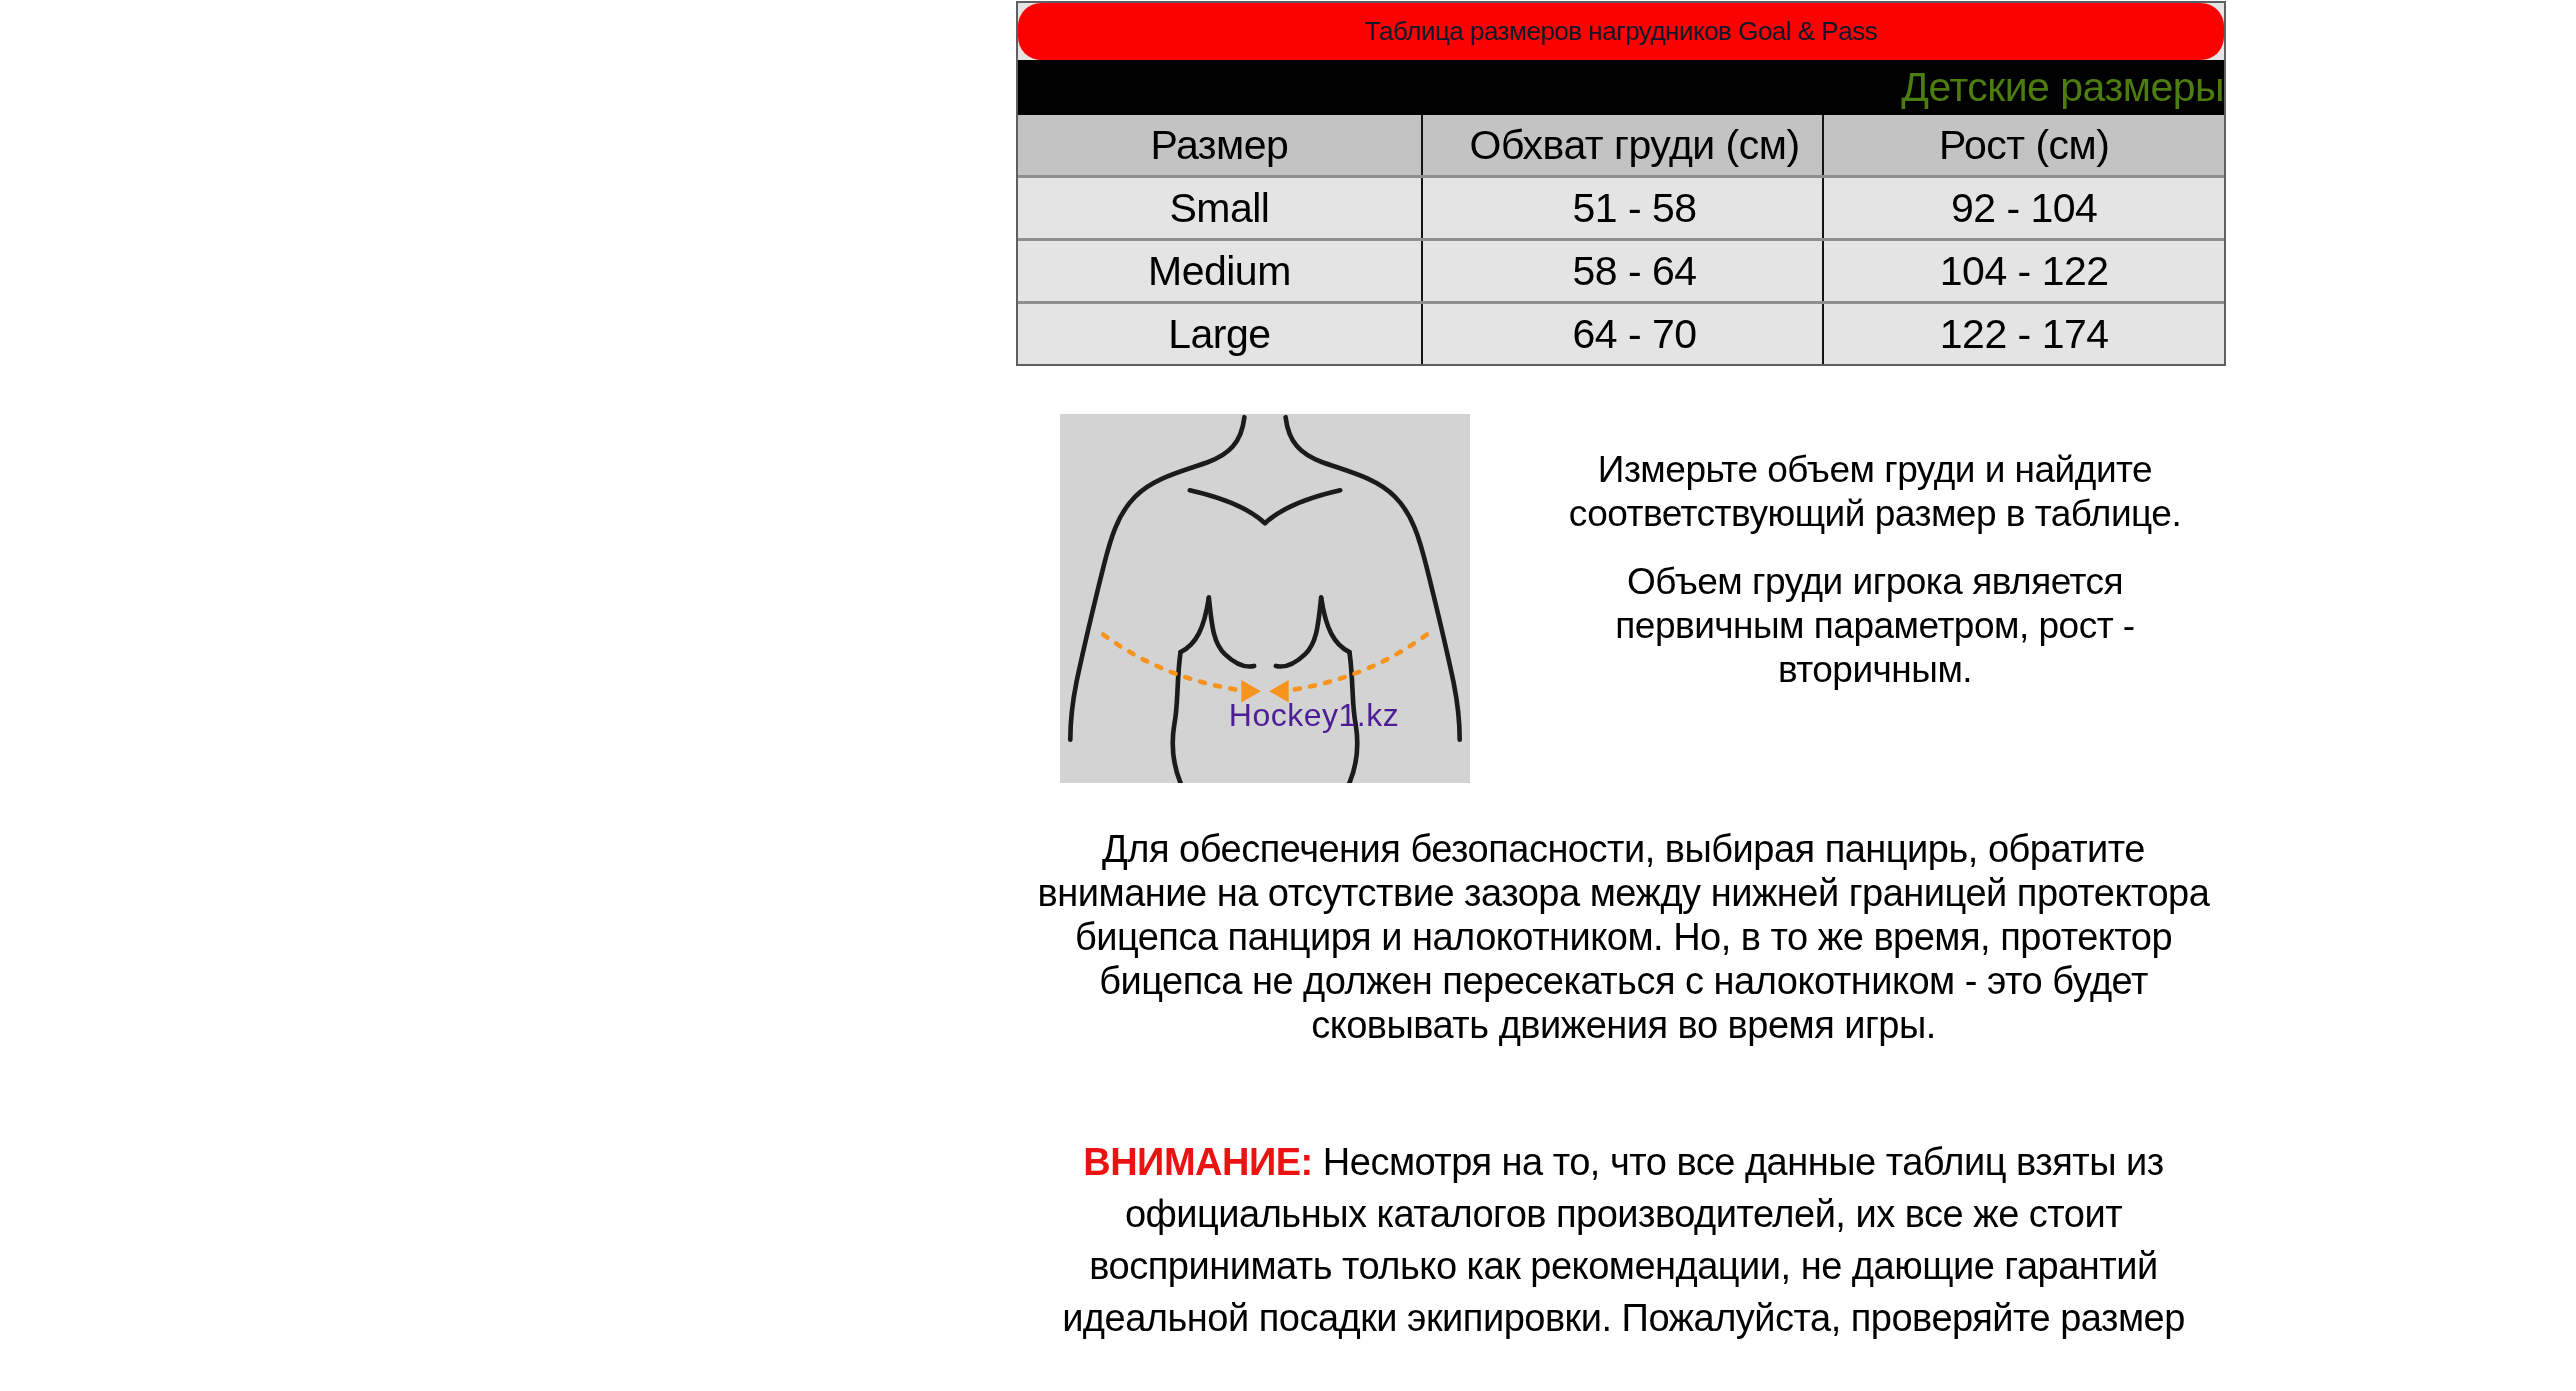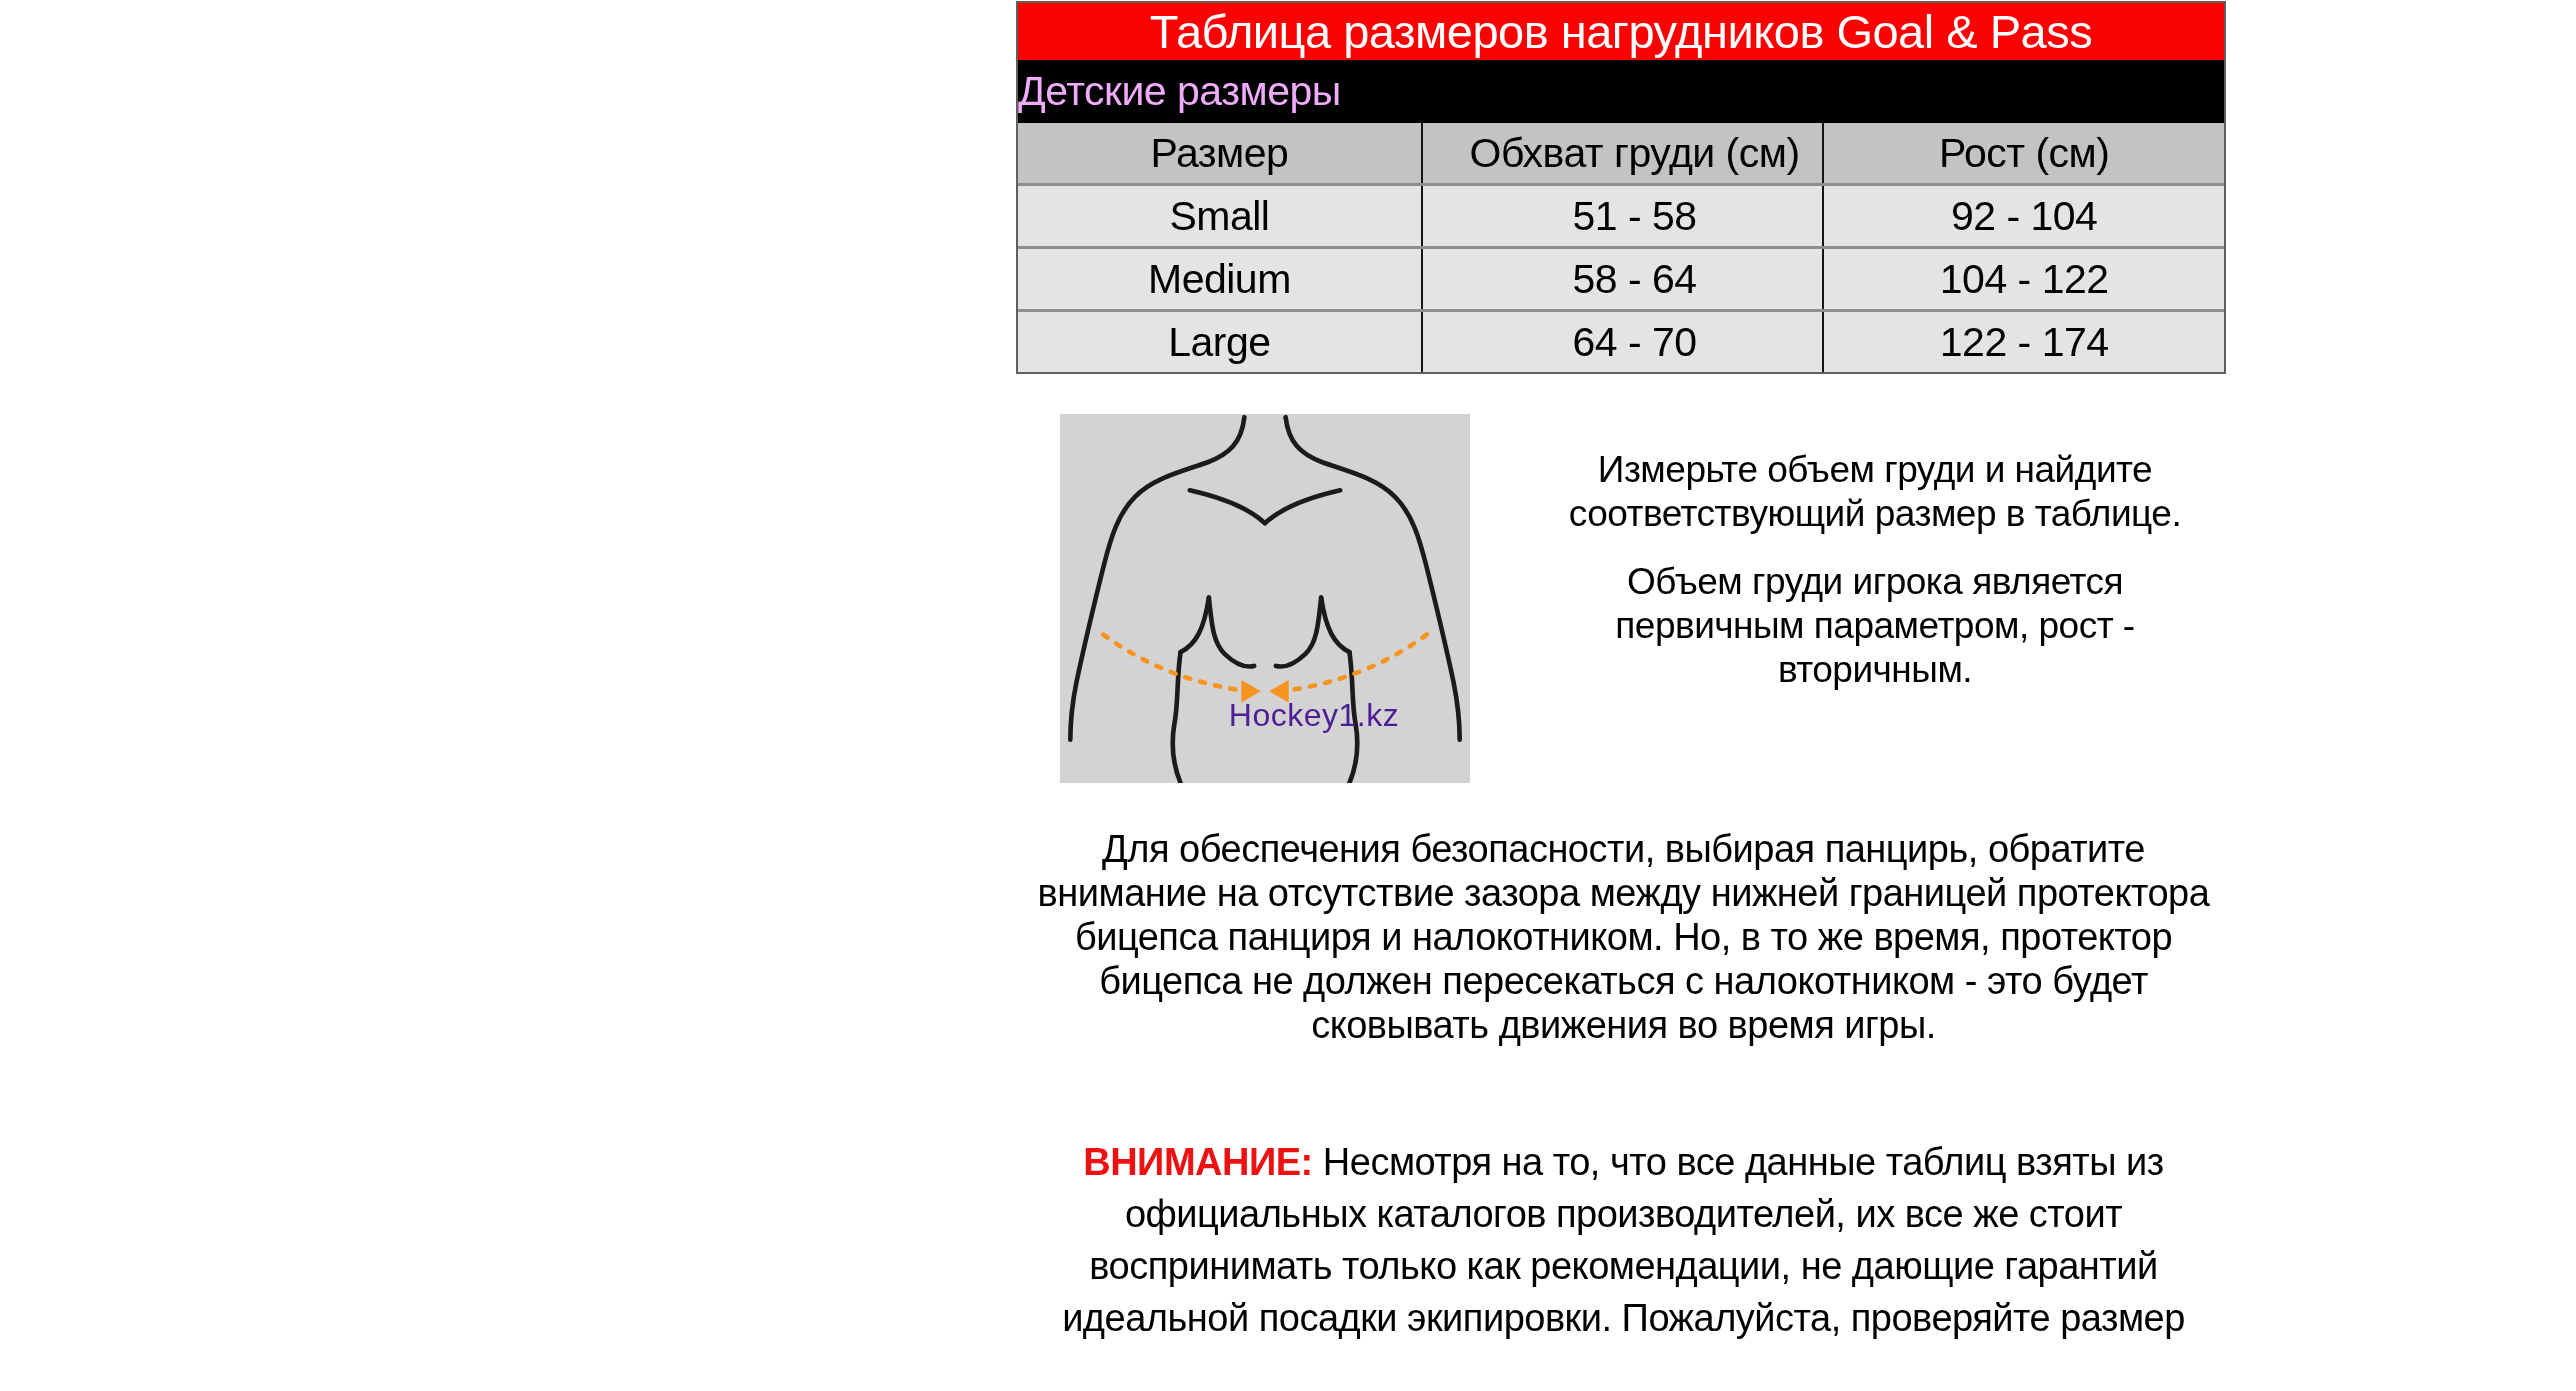--- a/index.html
+++ b/index.html
@@ -3,23 +3,23 @@
 <meta charset="utf-8">
 <style>
   html,body{margin:0;padding:0;background:#ffffff;}
   .canvas{position:relative;width:3246px;height:1391px;background:#ffffff;overflow:hidden;
           font-family:"Liberation Sans", sans-serif;color:#000;}
 
   
   .size-table{position:absolute;left:1016px;top:1px;width:1210px;
               border:2.6px solid #5f5f5f;box-sizing:border-box;background:#e4e4e4;}
   .title-bar{height:57px;background:#fa0202;display:flex;align-items:center;justify-content:center;
-             font-size:47px;letter-spacing:-0.5px;color:#ffffff;}
-  .subtitle-bar{height:63px;background:#000000;display:flex;align-items:center;justify-content:flex-start;
-                font-size:41px;letter-spacing:-0.5px;color:#f0abfc;}
+             font-size:26px;letter-spacing:-0.5px;color:#0f172a;border-radius:23px;}
+  .subtitle-bar{height:55px;background:#000000;display:flex;align-items:center;justify-content:flex-end;
+                font-size:41px;letter-spacing:-0.5px;color:#4d7c0f;}
   .trow{display:flex;height:60px;font-size:41px;letter-spacing:-0.5px;}
   .trow.header{background:#c3c3c3;}
   .trow.body{background:#e4e4e4;border-top:3.6px solid #8f8f8f;}
   .cell{display:flex;align-items:center;justify-content:center;box-sizing:border-box;}
   .c1{width:33.4%;}
   .c2{width:33.3%;border-left:2.6px solid #141414;padding-left:24px;}
   .c3{width:33.3%;border-left:2.6px solid #141414;}
 
   
   .diagram{position:absolute;left:1060px;top:414px;width:410px;height:369px;background:#d3d3d3;}

